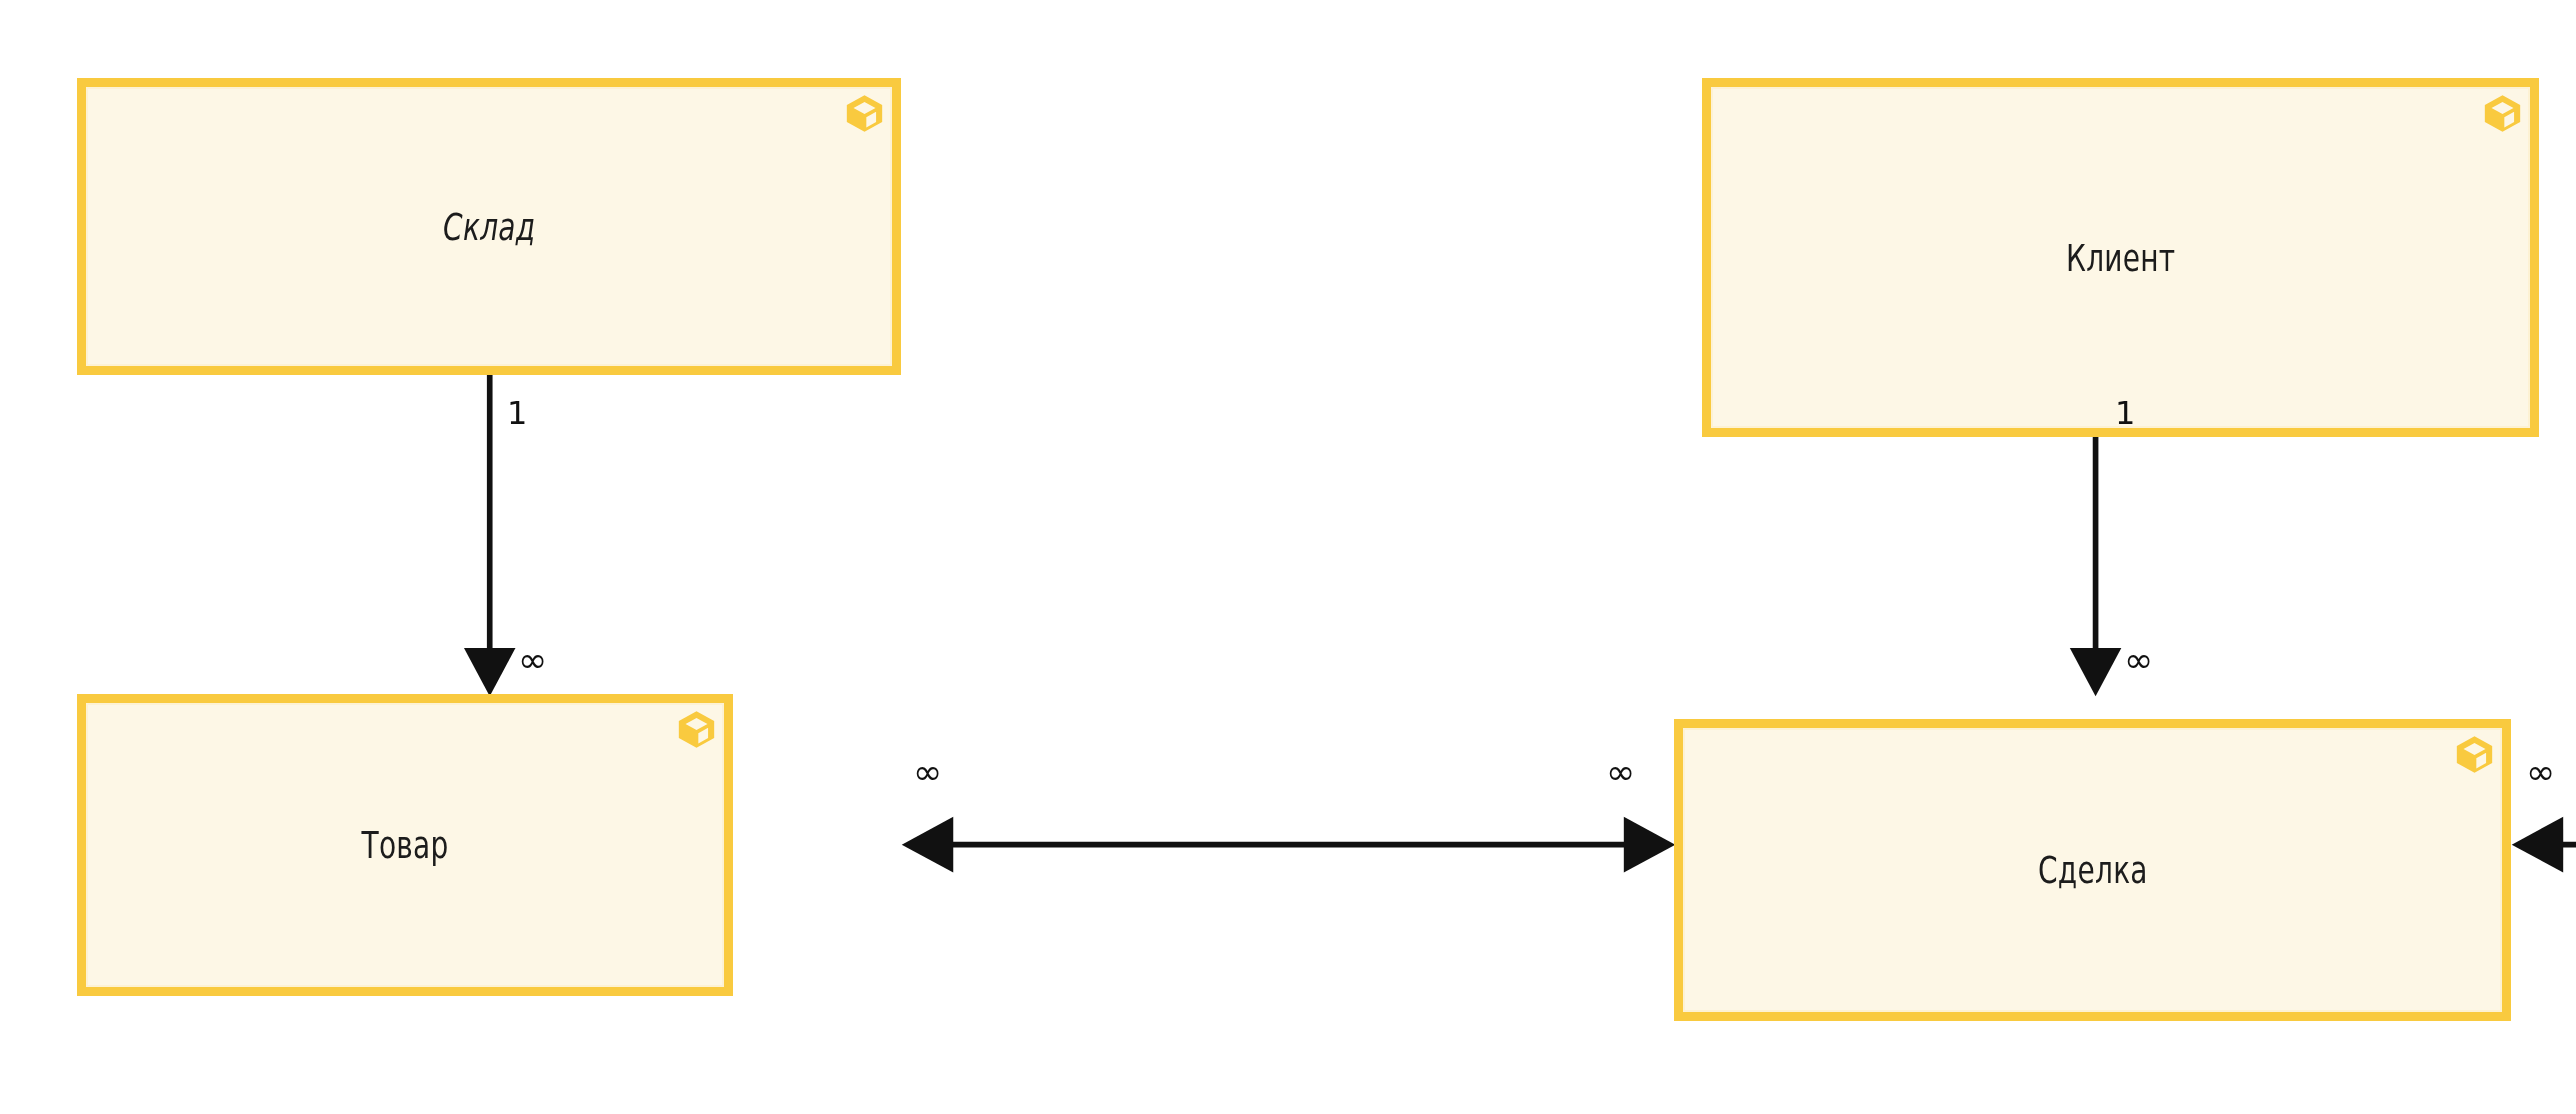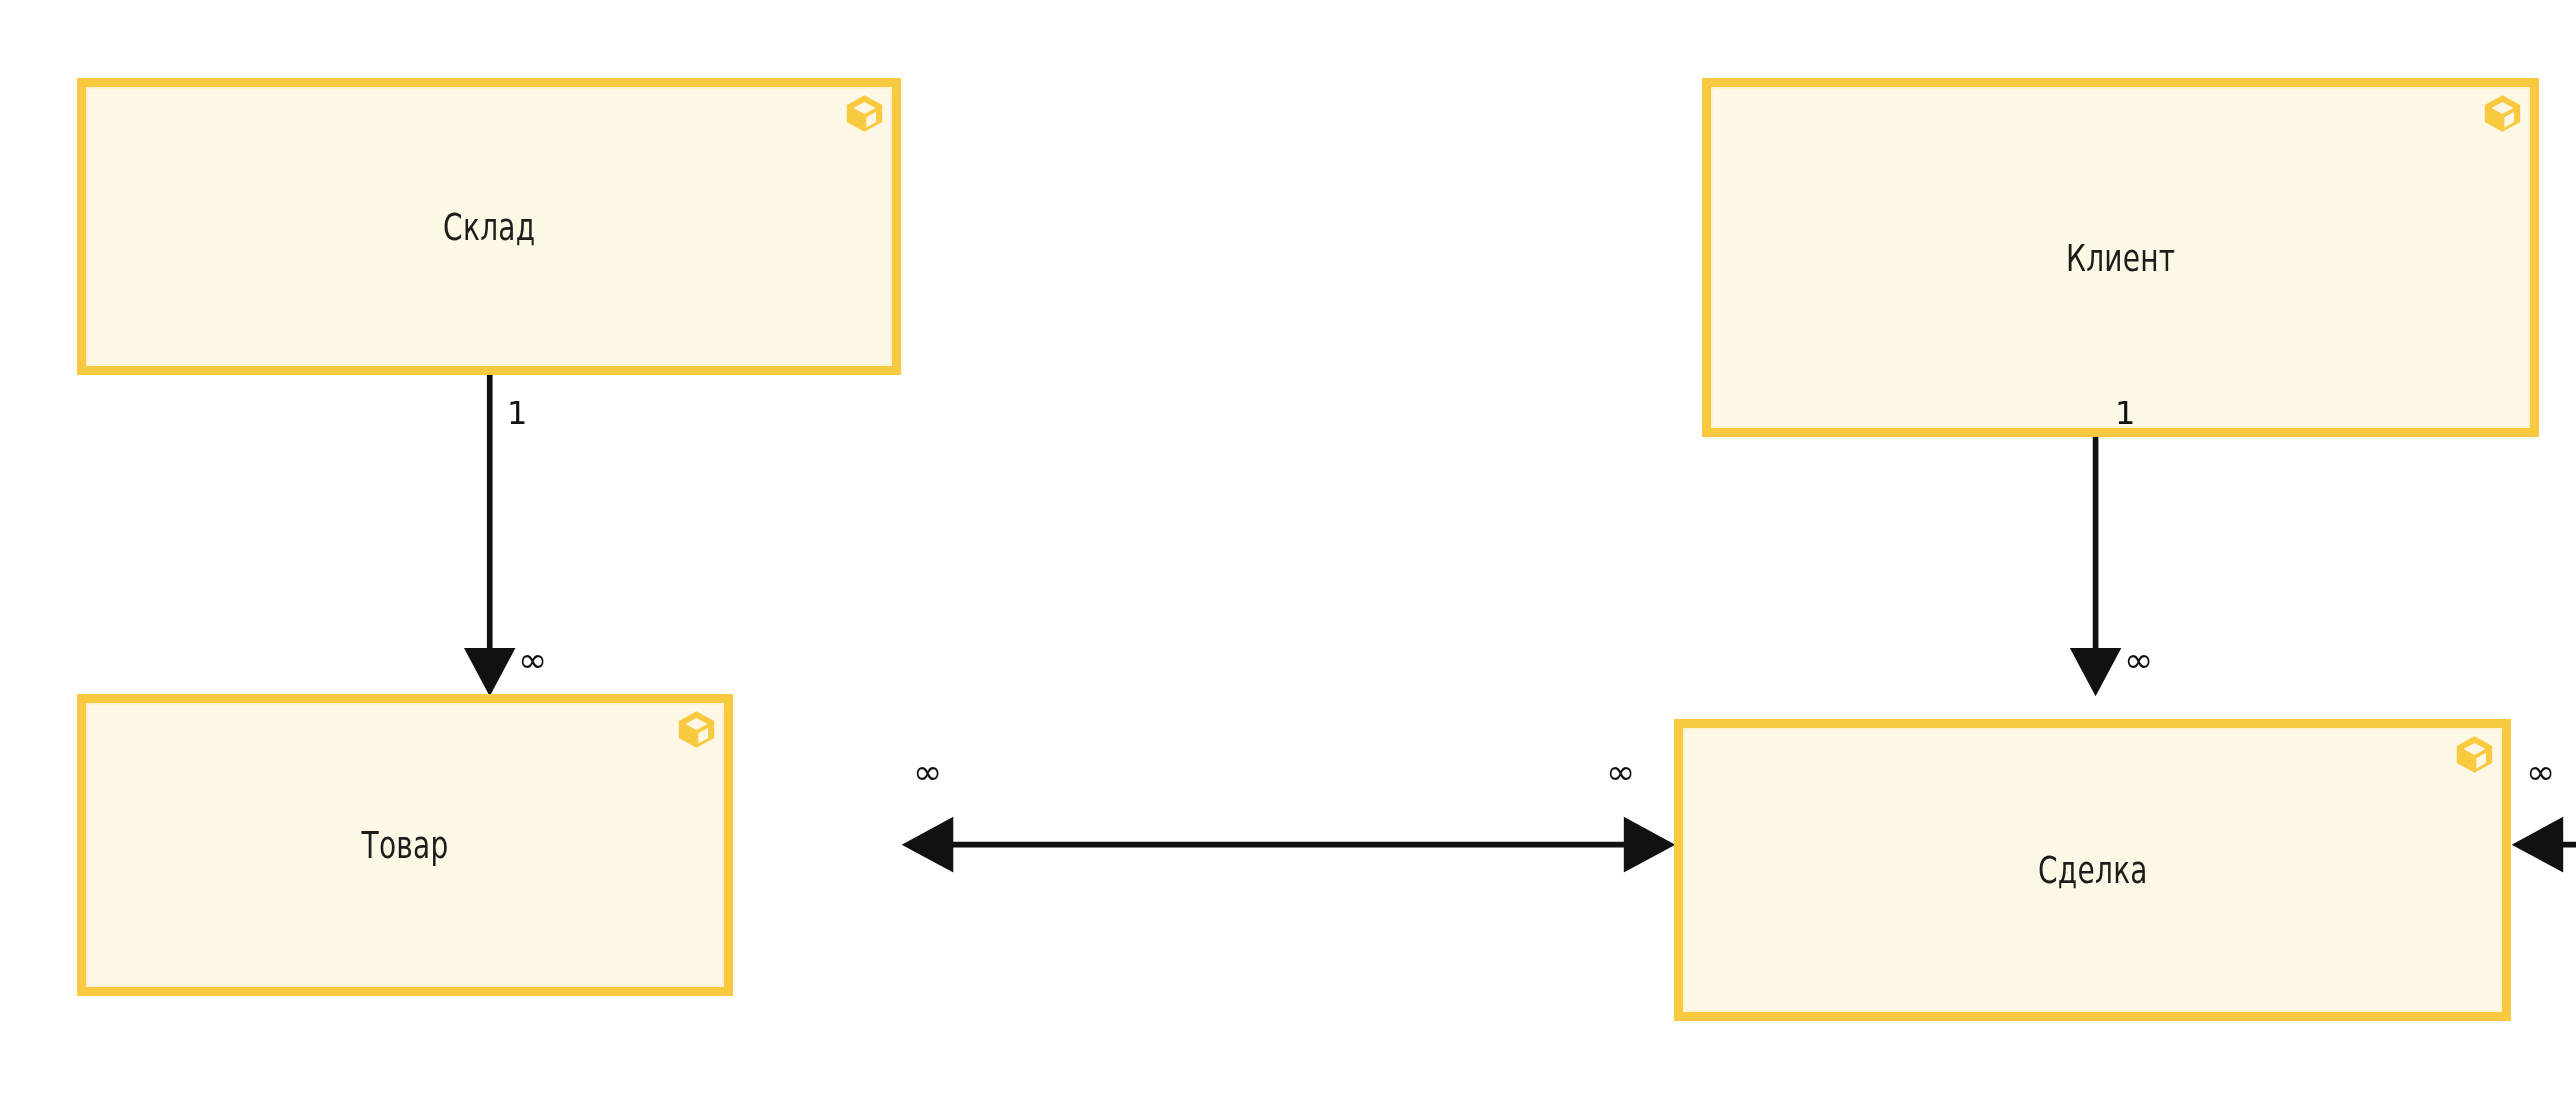--- a/index.html
+++ b/index.html
@@ -105,21 +105,21 @@
       <polygon points="1750,1640 1850,1586 1850,1694" fill="#111111"></polygon>
       <polygon points="3252,1640 3152,1586 3152,1694" fill="#111111"></polygon>
     </g>
 
     <g>
       <line x1="4944" y1="1640" x2="5732" y2="1640" stroke="#111111" stroke-width="11"></line>
       <polygon points="4876,1640 4976,1586 4976,1694" fill="#111111"></polygon>
     </g>
   </svg>
 
-  <div class="entity" id="ent-sklad" style="left: 77px; top: 78px; width: 824px; height: 297px;">
+  <div class="entity" id="ent-sklad" style="left: 77px; top: 78px; width: 824px; height: 297px; font-style: italic;">
     <span class="cube-icon">
       <svg viewBox="0 0 64 64" xmlns="http://www.w3.org/2000/svg">
         <path fill="#F9CA3F" d="M32 2 L61 18 L61 46 L32 62 L3 46 L3 18 Z
                                 M32 13 L14 23 L32 33 L50 23 Z
                                 M35 38 L35 55 L51 46 L51 29 Z" fill-rule="evenodd"></path>
       </svg>
     </span>
     <span class="entity-label">Склад</span>
   </div>
 

